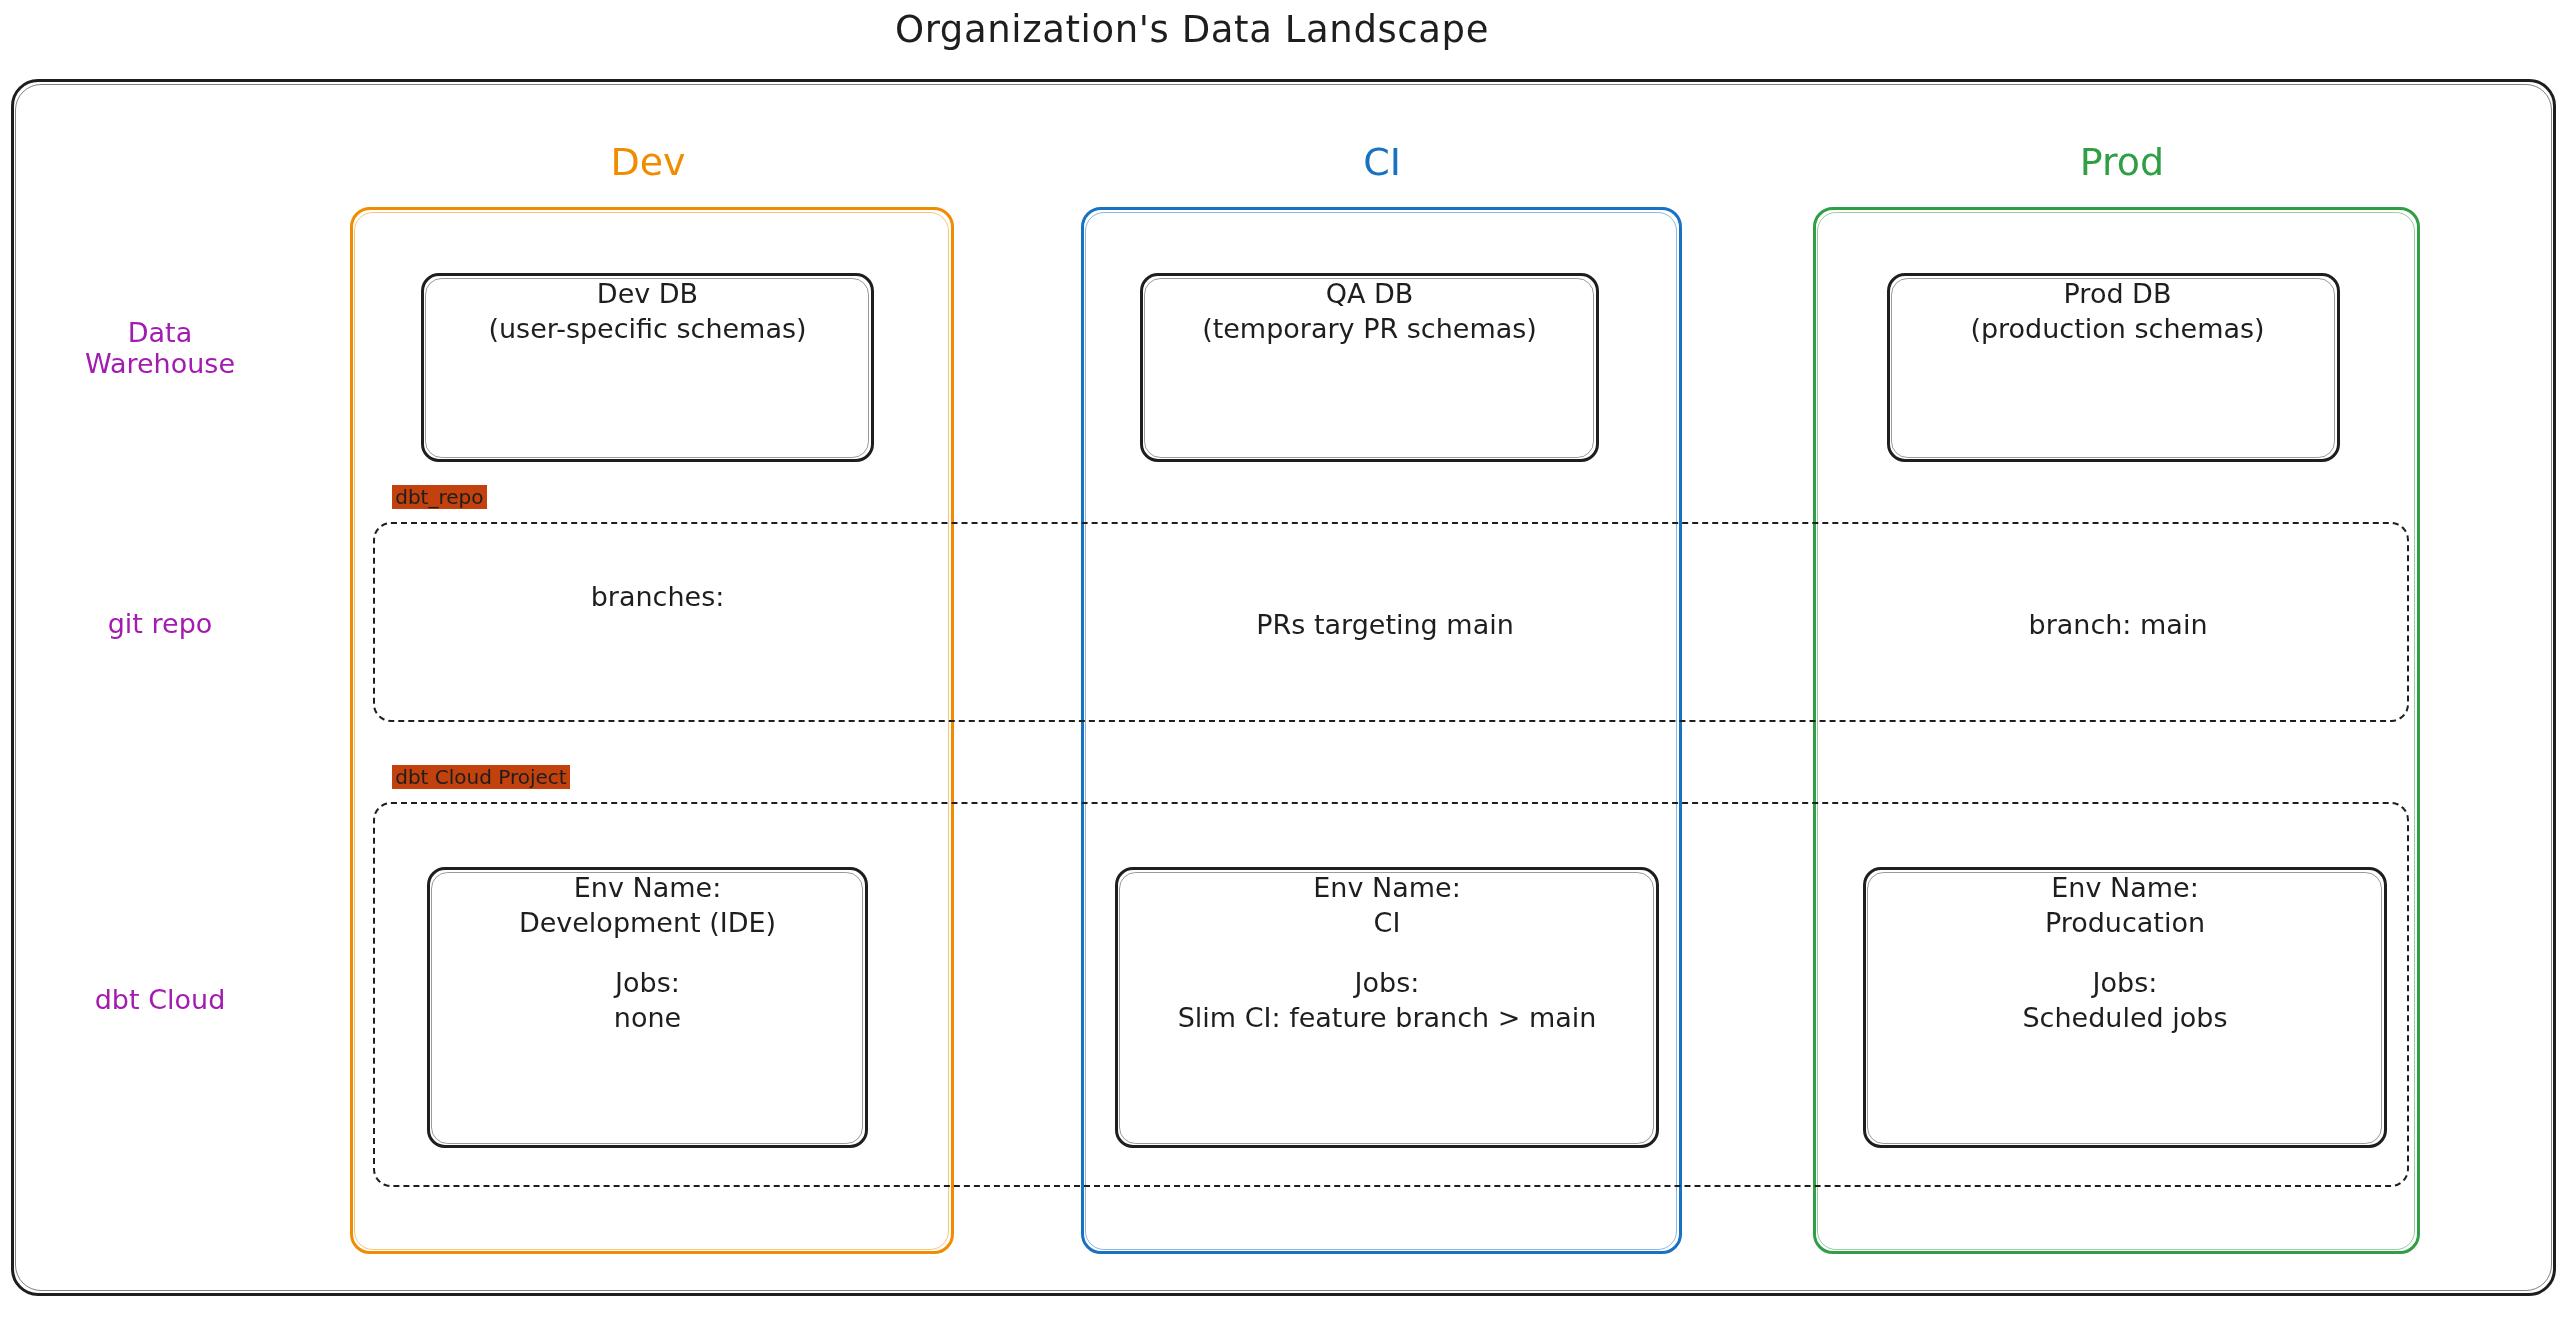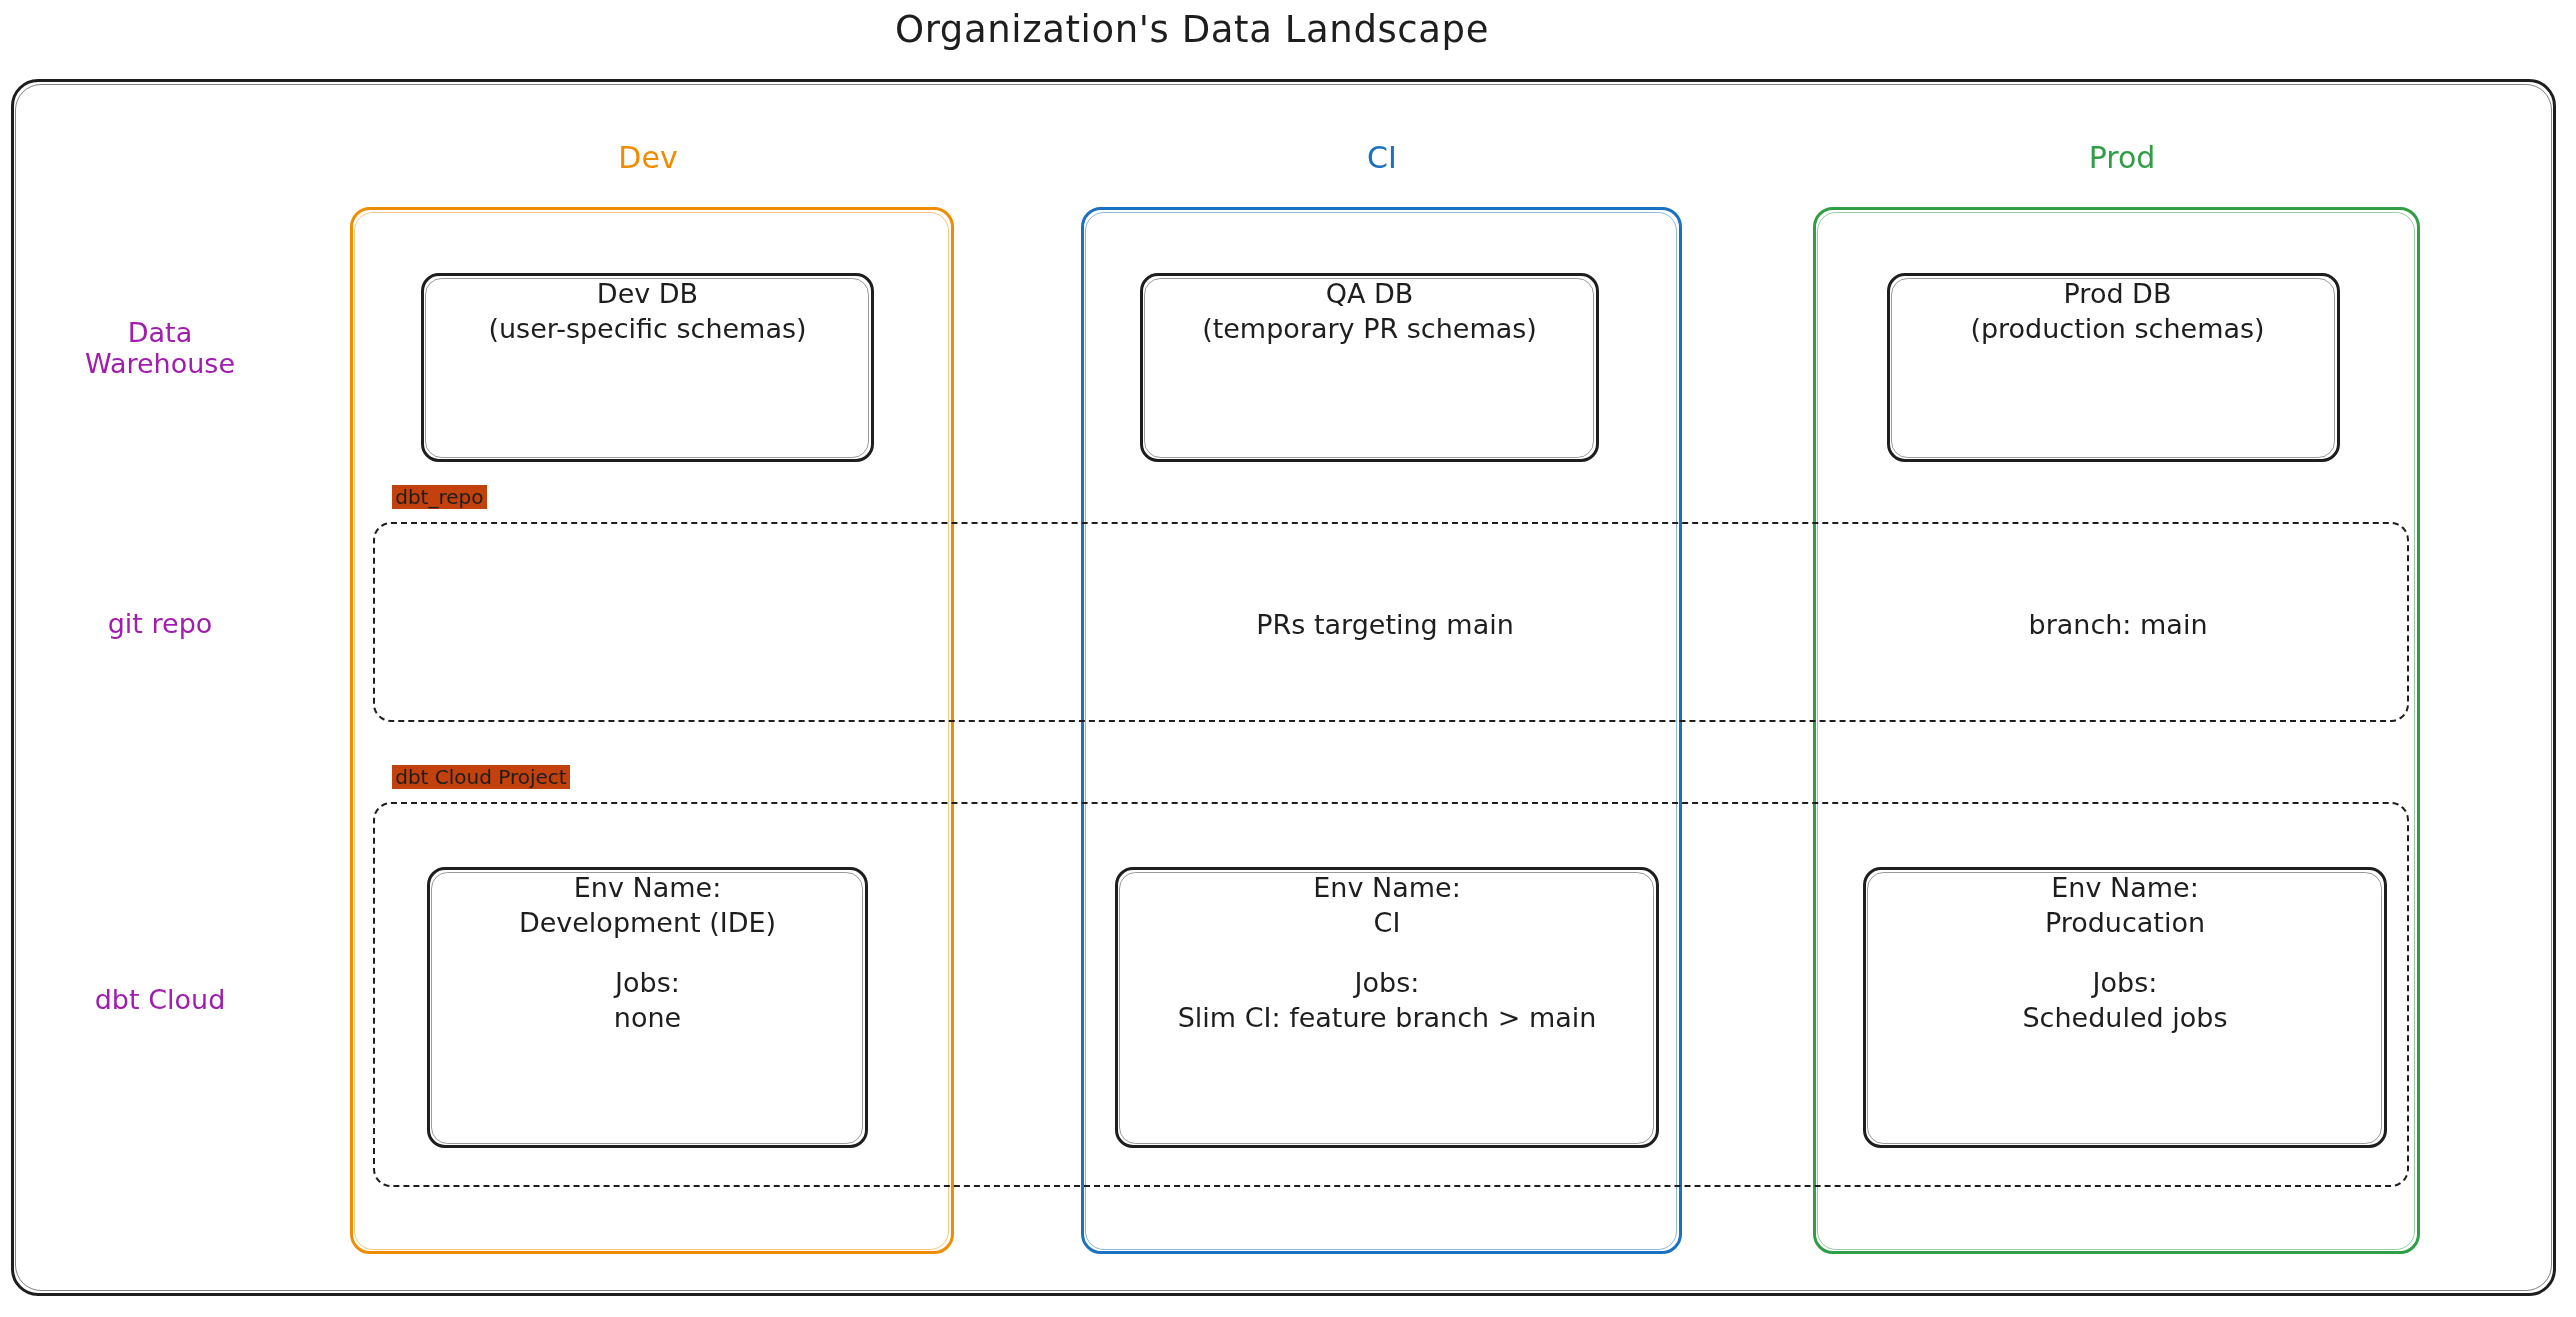--- a/index.html
+++ b/index.html
@@ -64,21 +64,21 @@
   #row-label-warehouse { top: 317px; }
   #row-label-git       { top: 608px; }
   #row-label-dbtcloud  { top: 984px; }
 
   
   .col-header {
     position: absolute;
     top: 140px;
     width: 178px;
     text-align: center;
-    font-size: 30px;
+    font-size: 38px;
     font-weight: 400;
   }
   #col-header-dev  { left: 559px;  color: #F08C00; }
   #col-header-ci   { left: 1293px; color: #1971C2; }
   #col-header-prod { left: 2033px; color: #2F9E44; }
 
   
   .env-col {
     position: absolute;
     top: 207px;
@@ -214,20 +214,21 @@
 <div class="node-box" id="node-qa-db">
   <span class="node-line">QA DB</span>
   <span class="node-line">(temporary PR schemas)</span>
 </div>
 <div class="node-box" id="node-prod-db">
   <span class="node-line">Prod DB</span>
   <span class="node-line">(production schemas)</span>
 </div>
 
 <div class="git-cell" id="git-cell-dev">
+  <span class="node-line">branches:</span>
 </div>
 <div class="git-cell" id="git-cell-ci">
   <span class="node-line">PRs targeting main</span>
 </div>
 <div class="git-cell" id="git-cell-prod">
   <span class="node-line">branch: main</span>
 </div>
 
 <div class="node-box" id="node-dev-env">
   <span class="node-line">Env Name:</span>

